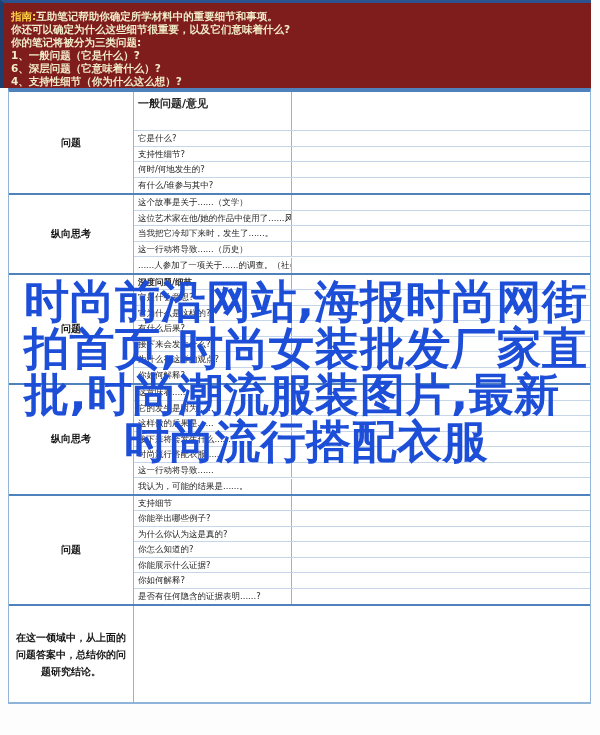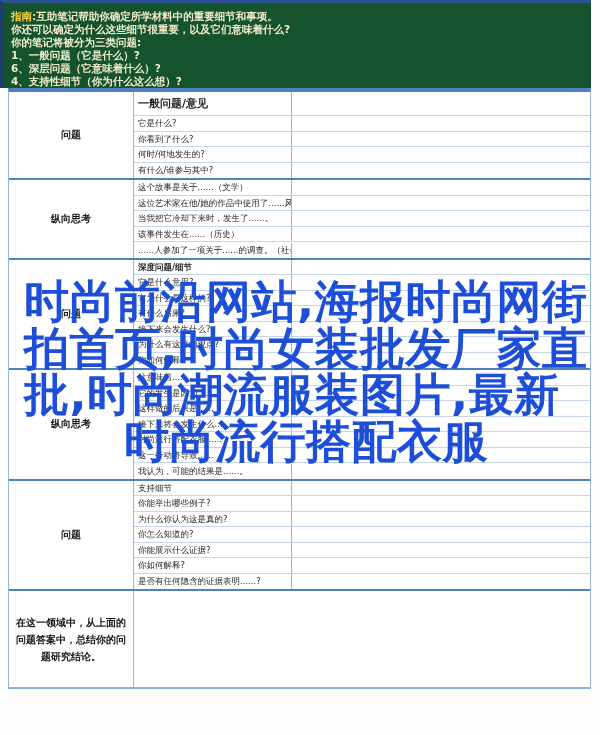--- a/index.html
+++ b/index.html
@@ -39,21 +39,21 @@
   .row{display:flex;height:15.5px;box-sizing:border-box;border-bottom:1px solid #c6d6e8;}
   .row:last-child{border-bottom:none;align-items:flex-end;}
   .q-cell{
     width:158px;flex:0 0 158px;box-sizing:border-box;
     border-right:1px solid #93b5d7;
     font-size:8.5px;color:#252525;line-height:15px;
     padding-left:4px;white-space:nowrap;overflow:hidden;
   }
   .a-cell{flex:1;background:#fff;}
   .row.header-row .q-cell{font-weight:bold;}
-  .sec-0 .row.header-row{height:24px;gap:47px;}
+  .sec-0 .row.header-row{height:39px;gap:47px;}
   .sec-0 .row.header-row .q-cell{font-size:11px;line-height:23px;}
   .sec-4 .row.header-row .q-cell{font-weight:normal;}
   
   .summary{display:flex;height:96px;border-bottom:2px solid #8fb4d9;}
   .summary .label-cell{
     width:125px;flex:0 0 125px;box-sizing:border-box;
     border-right:1px solid #93b5d7;
     display:flex;align-items:center;justify-content:center;text-align:center;
     font-weight:bold;font-size:10px;line-height:17px;color:#161616;
     padding:4px 7px;
@@ -64,21 +64,21 @@
     position:absolute;left:0;top:279px;width:600px;
     font-weight:bold;font-size:45px;line-height:46.5px;
     letter-spacing:0.5px;pointer-events:none;
   }
   .ov-line{padding-left:24px;white-space:nowrap;}
   .ov-line.center{padding-left:12px;text-align:center;}
 </style>
 </head>
 <body>
 
-<div class="header" style="background: #14532d; color: rgb(241, 236, 200);">
+<div class="header" style="background: #7f1d1d; color: rgb(241, 236, 200);">
   <div class="hline"><span class="guide" style="color: rgb(255, 210, 63);">指南:</span><span>互助笔记帮助你确定所学材料中的重要细节和事项。</span></div>
   <div class="hline">你还可以确定为什么这些细节很重要，以及它们意味着什么?</div>
   <div class="hline">你的笔记将被分为三类问题:</div>
   <div class="hline">1、一般问题（它是什么）?</div>
   <div class="hline">6、深层问题（它意味着什么）?</div>
   <div class="hline">4、支持性细节（你为什么这么想）?</div>
 </div>
 
 <div id="table">
   <div id="sections">
@@ -87,21 +87,21 @@
         <div class="rows-col">
           <div class="row header-row">
             <div class="q-cell">一般问题/意见</div>
             <div class="a-cell"></div>
           </div>
           <div class="row">
             <div class="q-cell">它是什么?</div>
             <div class="a-cell"></div>
           </div>
           <div class="row">
-            <div class="q-cell">你看到了什么?</div>
+            <div class="q-cell">支持性细节?</div>
             <div class="a-cell"></div>
           </div>
           <div class="row">
             <div class="q-cell">何时/何地发生的?</div>
             <div class="a-cell"></div>
           </div>
           <div class="row">
             <div class="q-cell">有什么/谁参与其中?</div>
             <div class="a-cell"></div>
           </div>
@@ -116,21 +116,21 @@
           </div>
           <div class="row">
             <div class="q-cell">这位艺术家在他/她的作品中使用了......风格。</div>
             <div class="a-cell"></div>
           </div>
           <div class="row">
             <div class="q-cell">当我把它冷却下来时，发生了......。</div>
             <div class="a-cell"></div>
           </div>
           <div class="row">
-            <div class="q-cell">该事件发生在......（历史）</div>
+            <div class="q-cell">这一行动将导致......（历史）</div>
             <div class="a-cell"></div>
           </div>
           <div class="row">
             <div class="q-cell">......人参加了一项关于......的调查。（社会学）</div>
             <div class="a-cell"></div>
           </div>
         </div>
       </div>
       <div class="section sec-2">
         <div class="label-col">问题</div>

